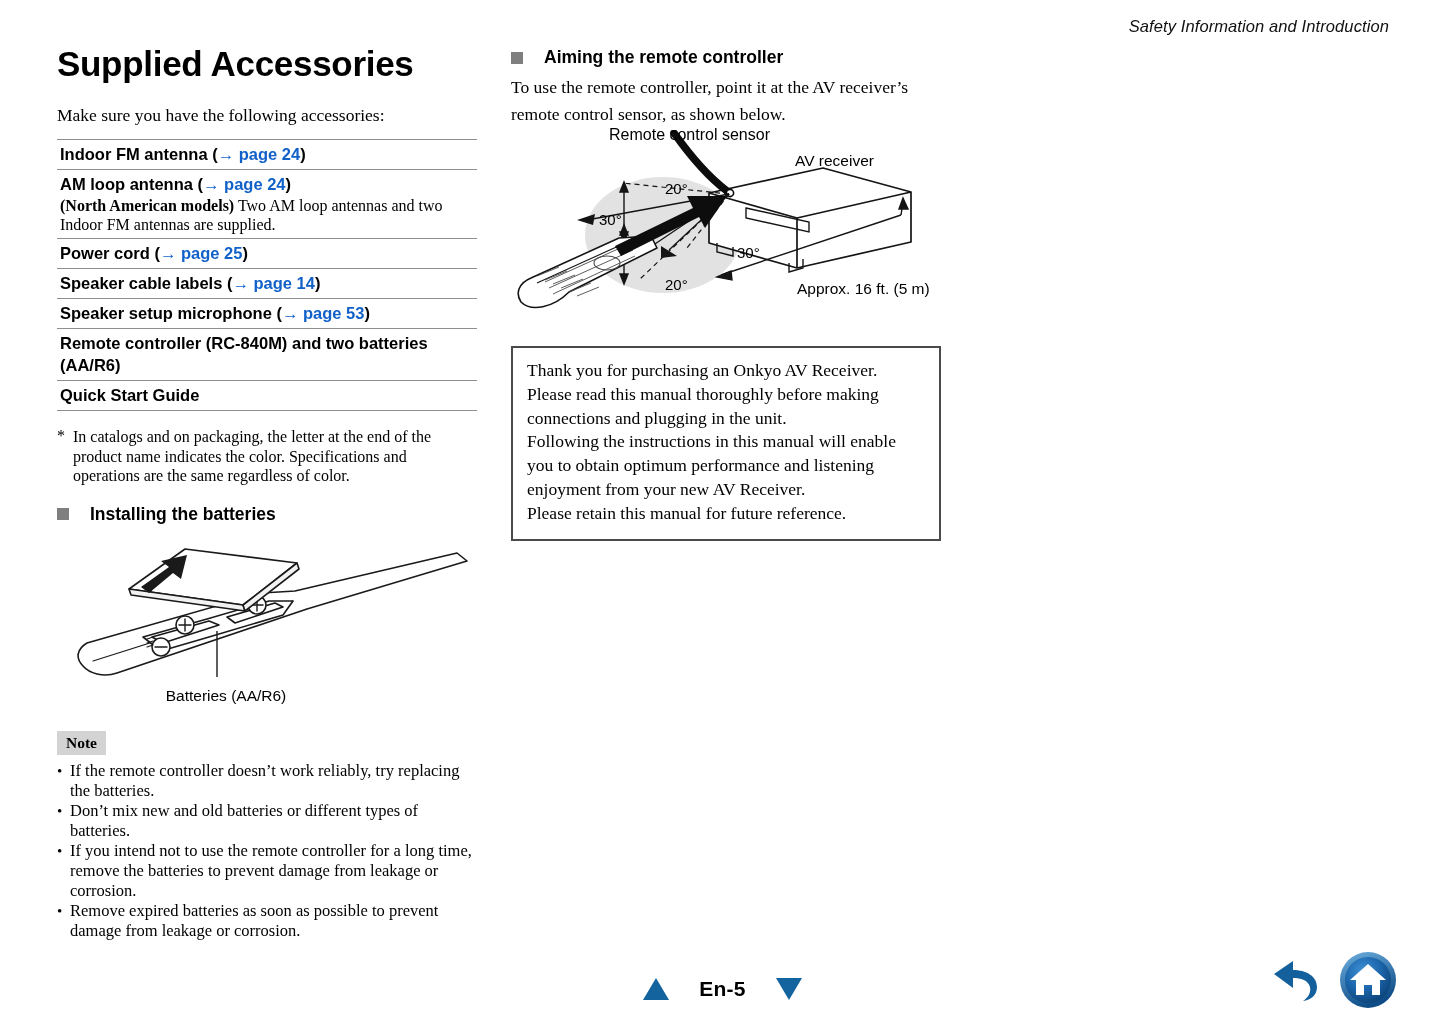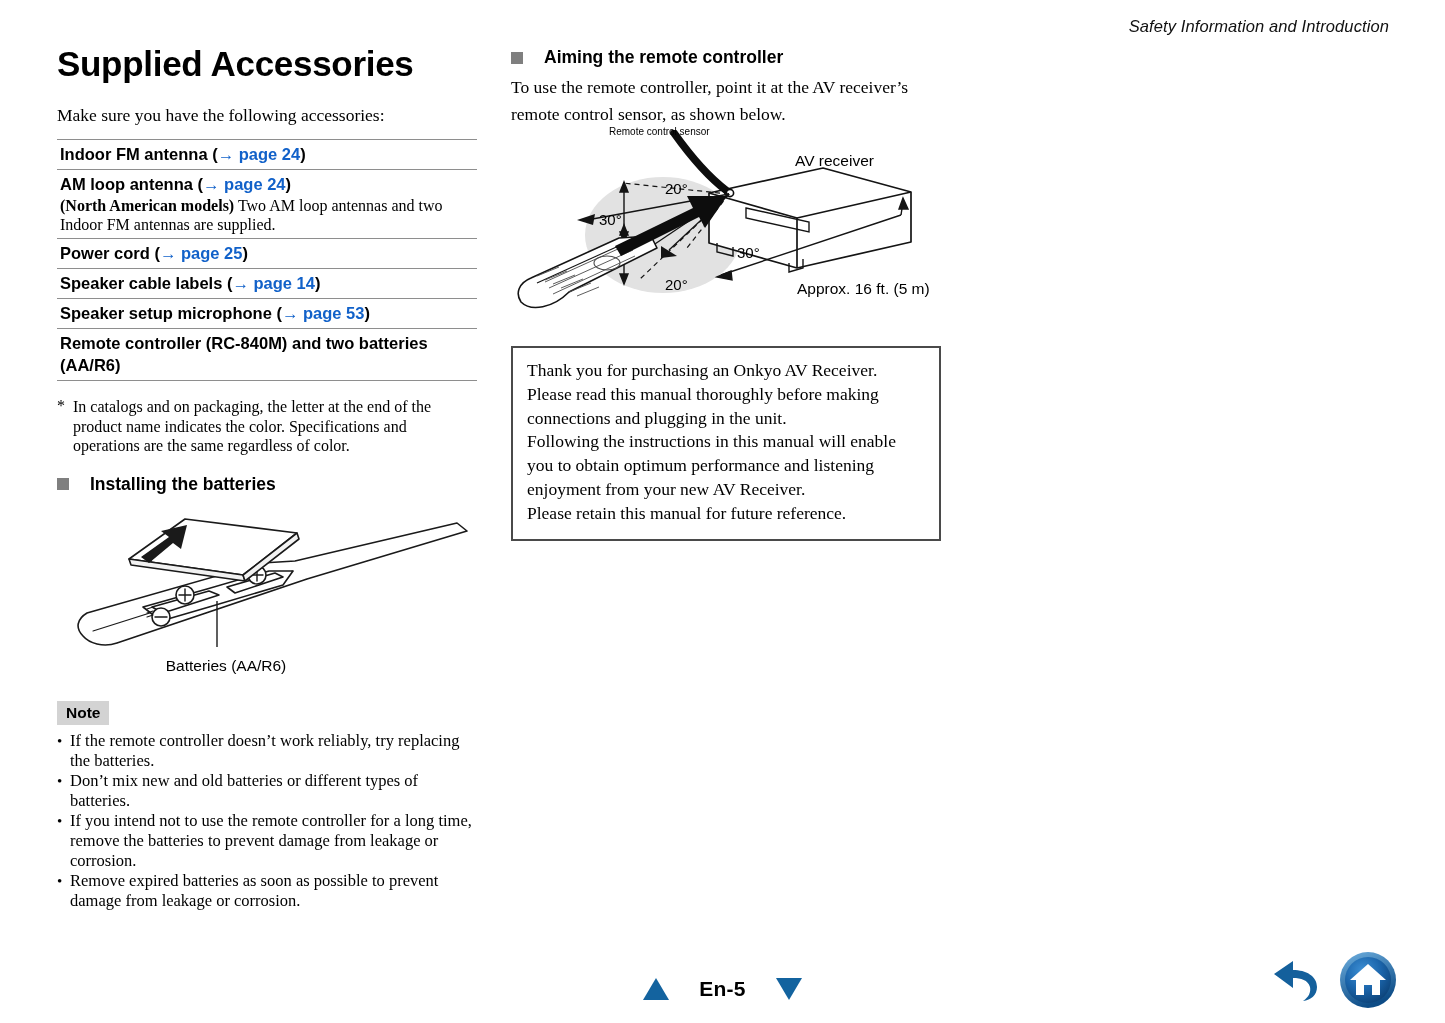--- a/index.html
+++ b/index.html
@@ -129,21 +129,21 @@
   .fig-caption {
     font-family: "Liberation Sans", sans-serif;
     font-size: 15.5px;
     text-align: center;
   }
 
   
   .note-badge {
     display: inline-block;
     background: #d3d3d3;
-    font-family: Liberation Sans, sans-serif;
+    font-family: Liberation Serif, serif;
     font-weight: bold;
     font-size: 15.5px;
     line-height: 19px;
     padding: 2px 9px 3px 9px;
   }
   .note-list {
     margin: 6px 0 0 0;
     padding: 0;
     list-style: none;
     font-size: 16.5px;
@@ -259,20 +259,25 @@
         <span>Speaker setup microphone (</span><span class="lnk">→ page 53</span><span>)</span>
       </div>
     </div>
 
     <div class="acc-row">
       <div class="acc-title">
         <span>Remote controller (RC-840M) and two batteries (AA/R6)</span>
       </div>
     </div>
 
+    <div class="acc-row">
+      <div class="acc-title">
+        <span>Quick Start Guide</span>
+      </div>
+    </div>
 
   </div>
 
   <div class="footnote">
     <span class="star">*</span>
     <span class="ftxt">In catalogs and on packaging, the letter at the end of the product name indicates the color. Specifications and operations are the same regardless of color.</span>
   </div>
 
   <div class="sec-head" style="margin-top:18px;">
     <span class="sq-bullet"></span>
@@ -425,21 +430,21 @@
       <g stroke="#141414" stroke-width="1.4" fill="#141414">
         <line x1="210" y1="145" x2="390" y2="85"></line>
         <path d="M206 147 L220 141 L221 150 Z"></path>
         <line x1="390" y1="85" x2="392" y2="72"></line>
         <path d="M392 68 L388 79 L397 79 Z"></path>
       </g>
     </svg>
 
     
     <div style="position:relative; width:430px; height:0;">
-      <span style="position:absolute; left:98px; top:-198px; font-family:'Liberation Sans',sans-serif; font-size:10px;">Remote control sensor</span>
+      <span style="position:absolute; left:98px; top:-198px; font-family:'Liberation Sans',sans-serif; font-size:16px;">Remote control sensor</span>
       <span style="position:absolute; left:284px; top:-172px; font-family:'Liberation Sans',sans-serif; font-size:15.5px;">AV receiver</span>
       <span style="position:absolute; left:154px; top:-144px; font-family:'Liberation Sans',sans-serif; font-size:15px;">20°</span>
       <span style="position:absolute; left:88px; top:-113px; font-family:'Liberation Sans',sans-serif; font-size:15px;">30°</span>
       <span style="position:absolute; left:226px; top:-80px; font-family:'Liberation Sans',sans-serif; font-size:15px;">30°</span>
       <span style="position:absolute; left:154px; top:-48px; font-family:'Liberation Sans',sans-serif; font-size:15px;">20°</span>
       <span style="position:absolute; left:286px; top:-44px; font-family:'Liberation Sans',sans-serif; font-size:15.5px; white-space:nowrap;">Approx. 16 ft. (5 m)</span>
     </div>
   </div>
 
   <div class="thanks-box">

